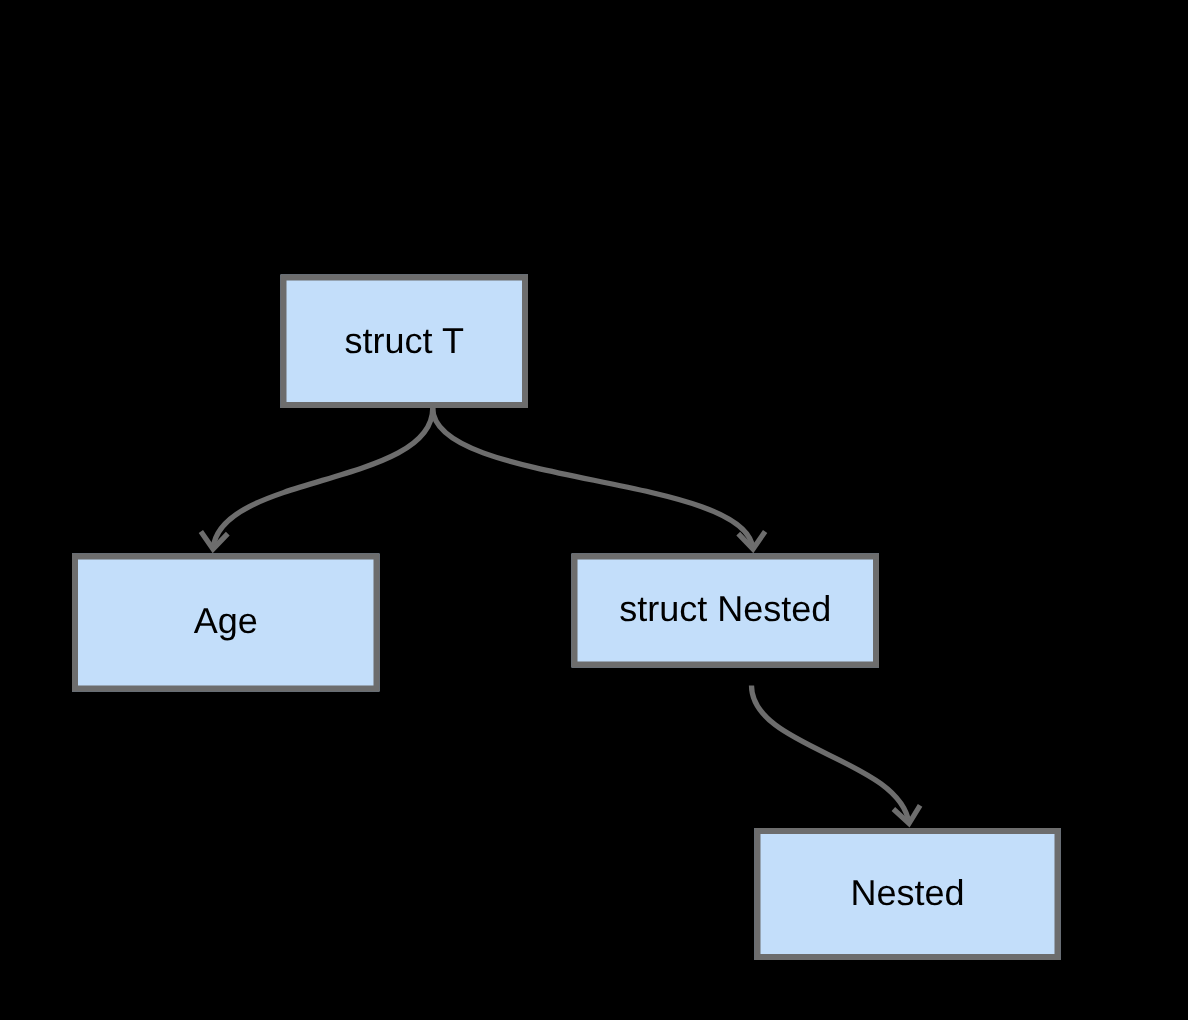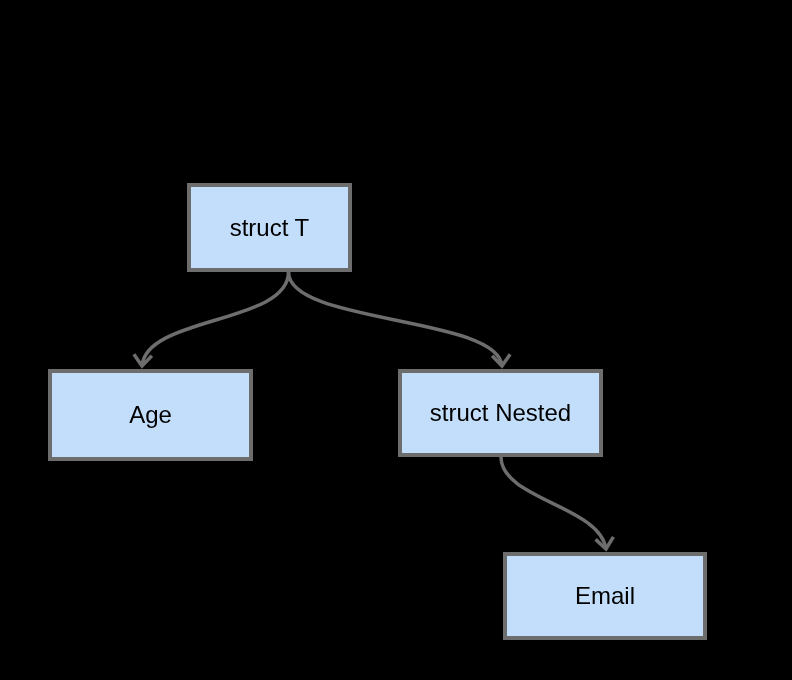--- a/index.html
+++ b/index.html
@@ -67,19 +67,19 @@
         <path class="edge" d="M 501 457 C 501 499 600 506 606 549" marker-end="url(#arrow-vee)"></path>
       </g>
   </svg>
 
 <div class="node" style="left: 187px; top: 183px; width: 165px; height: 89px;">
       <span class="node-label">struct T</span>
     </div>
     <div class="node" style="left: 48px; top: 369px; width: 205px; height: 92px;">
       <span class="node-label">Age</span>
     </div>
-    <div class="node" style="left: 398px; top: 369px; width: 205px; height: 88px;">
+    <div class="node" style="left: 381px; top: 369px; width: 205px; height: 76px;">
       <span class="node-label">struct Nested</span>
     </div>
     <div class="node" style="left: 503px; top: 552px; width: 204px; height: 88px;">
-      <span class="node-label">Email</span>
+      <span class="node-label">Nested</span>
     </div>
   </div>
 
 </body></html>

